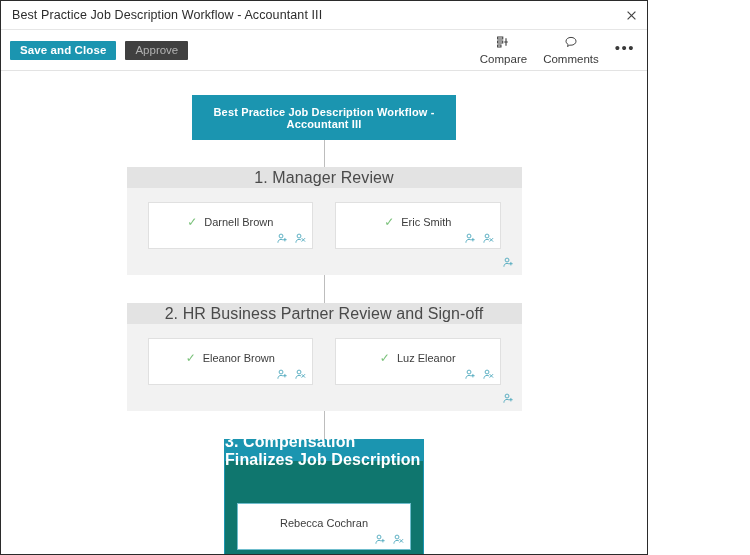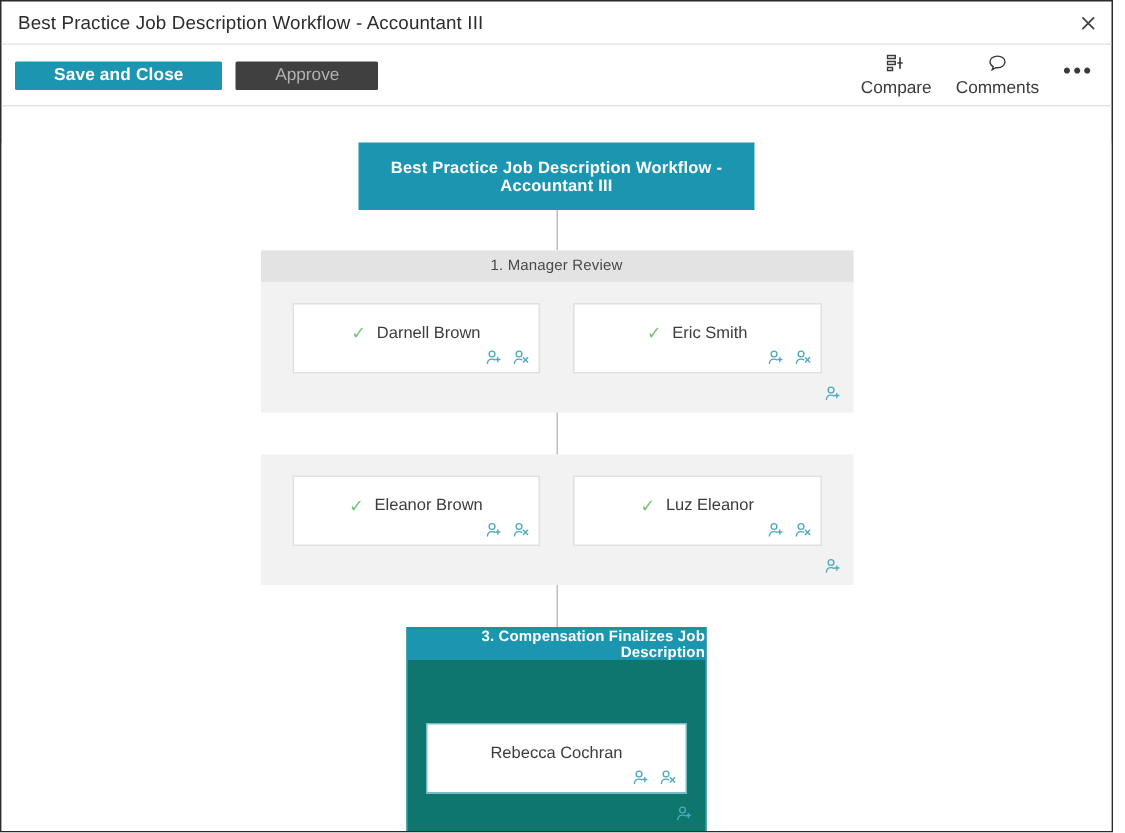--- a/index.html
+++ b/index.html
@@ -6,21 +6,21 @@
     margin: 0;
     padding: 0;
     background: #ffffff;
   }
   body {
     font-family: "Liberation Sans", sans-serif;
     -webkit-font-smoothing: antialiased;
   }
   .window {
     position: relative;
-    width: 742px;
+    width: 648px;
     height: 555px;
     box-sizing: border-box;
     background: #ffffff;
     border: 1px solid #2b2b2b;
     overflow: hidden;
   }
 
   
   .titlebar {
     position: relative;
@@ -59,21 +59,21 @@
     box-sizing: border-box;
     border-bottom: 1px solid #e3e3e3;
     display: flex;
     align-items: center;
     padding: 0 9px 0 9px;
   }
   .btn {
     font-size: 11.5px;
     height: 19px;
     line-height: 19px;
-    padding: 0 26px;
+    padding: 0 10px;
     border: none;
     border-radius: 1px;
     font-family: "Liberation Sans", sans-serif;
     cursor: pointer;
     white-space: nowrap;
   }
   .btn-primary {
     background: #1b95b0;
     color: #ffffff;
     font-weight: bold;
@@ -152,26 +152,26 @@
     position: relative;
   }
   .stage.active {
     width: 200px;
     background: #0f766e;
     border: 1px solid #1b95b0;
   }
   .stage-header {
     background: #e3e3e3;
     color: #4a4a4a;
-    font-size: 10px;
+    font-size: 16px;
     height: 21px;
     display: flex;
     align-items: center;
     justify-content: center;
-    text-align: right;
+    text-align: left;
     letter-spacing: .1px;
   }
   .stage.active .stage-header {
     background: #1b95b0;
     color: #ffffff;
     font-weight: bold;
     height: 21px;
   }
   .stage-body {
     display: flex;
@@ -339,20 +339,21 @@
             <path d="M1 10.6 C1 8.2 2.5 7 4.4 7 C5.3 7 6.1 7.25 6.7 7.7" fill="none" stroke="#4fa9bd" stroke-width="1"></path>
             <path d="M8.6 5.4 V9.2 M6.7 7.3 H10.5" stroke="#4fa9bd" stroke-width="1" fill="none"></path>
           </svg>
         </span>
       </div>
     </div>
 
     <div class="connector" style="height:28px"></div>
 
     <div class="stage">
+      <div class="stage-header">2. HR Business Partner Review and Sign-off</div>
       <div class="stage-body">
 
         <div class="card">
           <div class="card-name-row">
             <span class="check">✓</span>
             <span>Eleanor Brown</span>
           </div>
           <div class="card-icons">
             <span class="icon-teal">
               <svg width="11" height="11" viewBox="0 0 12 12" aria-hidden="true">

